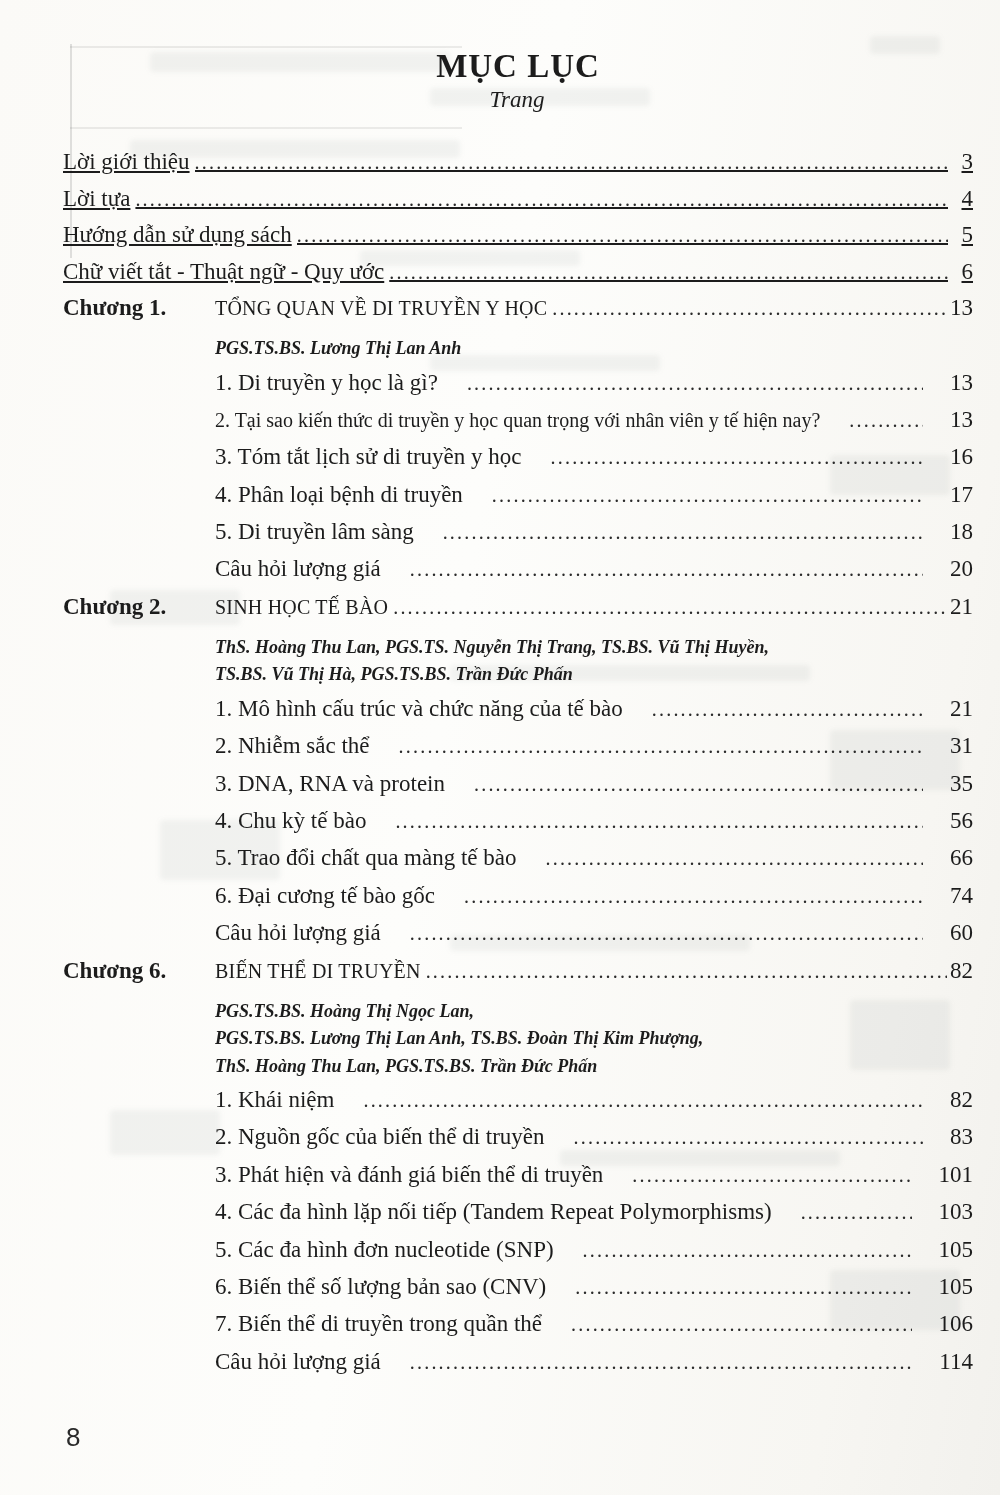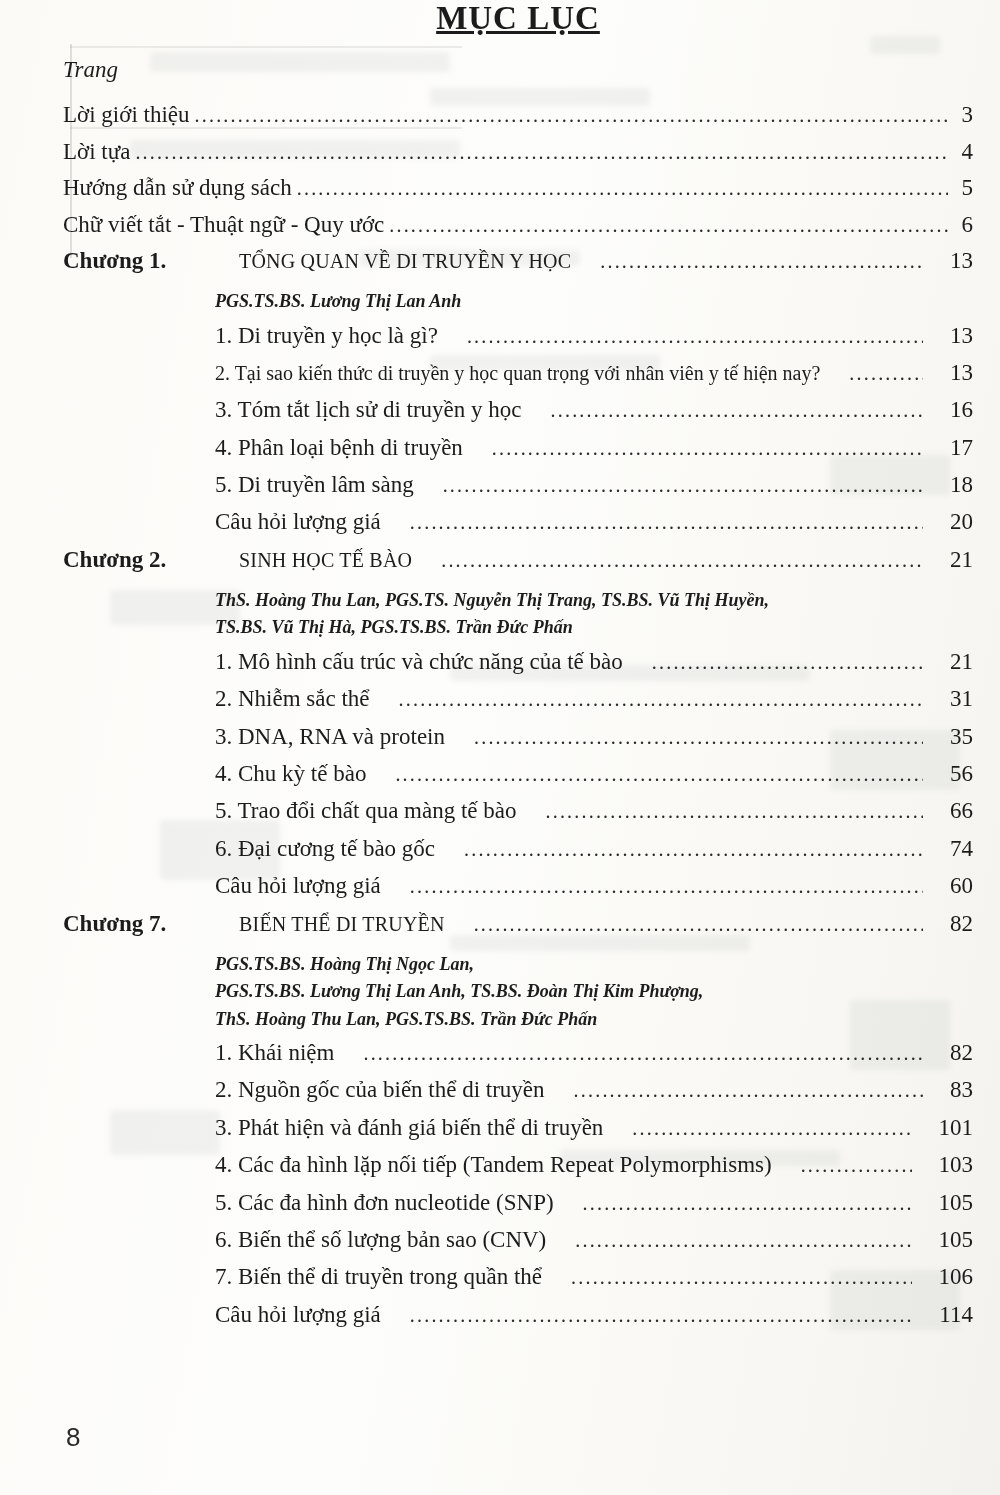--- a/index.html
+++ b/index.html
@@ -23,34 +23,34 @@
     background: rgba(105,110,115,0.08);
     filter: blur(2.5px);
     border-radius: 4px;
   }
   .content {
     position: absolute;
     left: 63px; top: 0;
     width: 910px;
   }
   .doc-title {
+    margin-top: 48px;
     text-align: center;
     font-size: 33px;
     font-weight: bold;
     letter-spacing: 1px;
-    text-decoration: underline;
   }
   .trang-header {
-    margin-top: 20px;
-    text-align: left;
+    margin-top: 2px;
+    text-align: center;
     font-style: italic;
     font-size: 23px;
     padding-right: 2px;
   }
-  .front-list { margin-top: 19px; }
+  .front-list { margin-top: 36px; text-decoration: underline; }
   .toc-row {
     display: flex;
     align-items: baseline;
     height: 36.5px;
     font-size: 23px;
     white-space: nowrap;
   }
   .toc-row .lbl { white-space: nowrap; }
   .toc-row .lbl.long { font-size: 20px; }
   .toc-row .dots {
@@ -60,21 +60,21 @@
     font-size: 20px;
     letter-spacing: 2.2px;
     margin: 0 3px 0 5px;
     color: #2b2b2b;
   }
   .toc-row .pg {
     white-space: nowrap;
     min-width: 22px;
     text-align: right;
   }
-  .chapter-head { height: 38px; gap: 24px; }
+  .chapter-head { height: 38px; }
   .ch-label {
     width: 152px;
     flex-shrink: 0;
     font-weight: bold;
     font-size: 23px;
   }
   .ch-title { font-size: 20px; letter-spacing: 0.2px; }
   .ch-indent { margin-left: 152px; }
   .authors {
     font-weight: bold;
@@ -239,21 +239,21 @@
               <div class="toc-row">
                 <span class="lbl">Câu hỏi lượng giá</span>
                 <span class="dots">............................................................................................................................................................................................................................................................................................................</span>
                 <span class="pg">60</span>
               </div>
             </div>
           </div>
         </section>
         <section>
           <div class="toc-row chapter-head">
-            <span class="ch-label">Chương 7.</span>
+            <span class="ch-label">Chương 6.</span>
             <span class="lbl ch-title">BIẾN THỂ DI TRUYỀN</span>
             <span class="dots">............................................................................................................................................................................................................................................................................................................</span>
             <span class="pg">82</span>
           </div>
           <div class="ch-indent">
             <div class="authors">
               <div>PGS.TS.BS. Hoàng Thị Ngọc Lan,</div>
               <div>PGS.TS.BS. Lương Thị Lan Anh, TS.BS. Đoàn Thị Kim Phượng,</div>
               <div>ThS. Hoàng Thu Lan, PGS.TS.BS. Trần Đức Phấn</div>
             </div>

